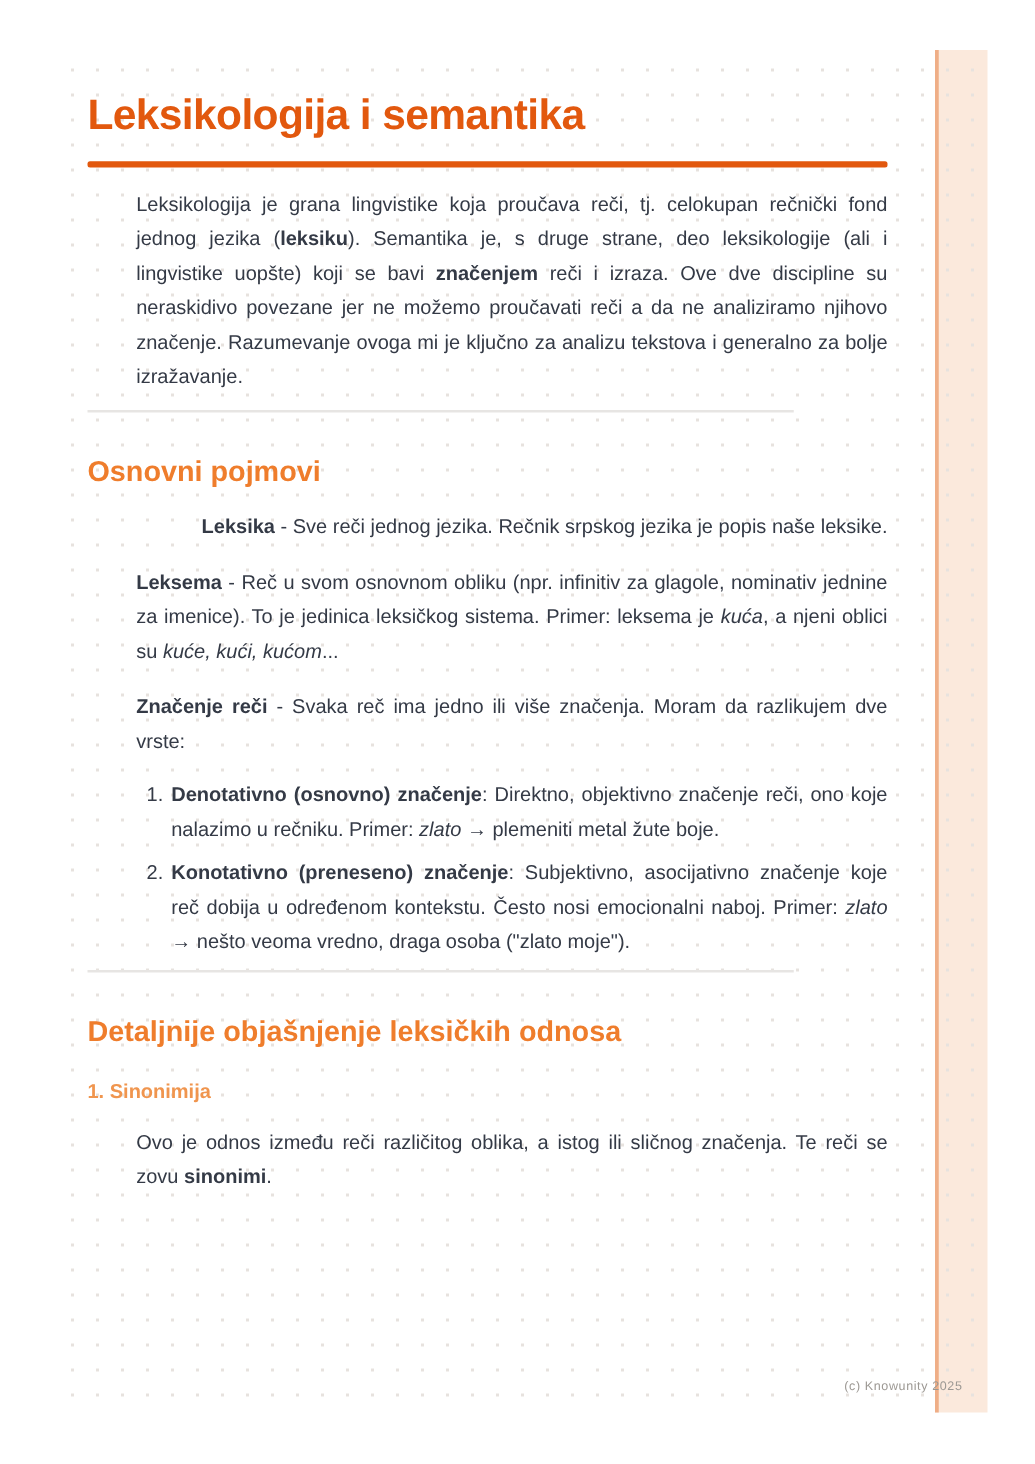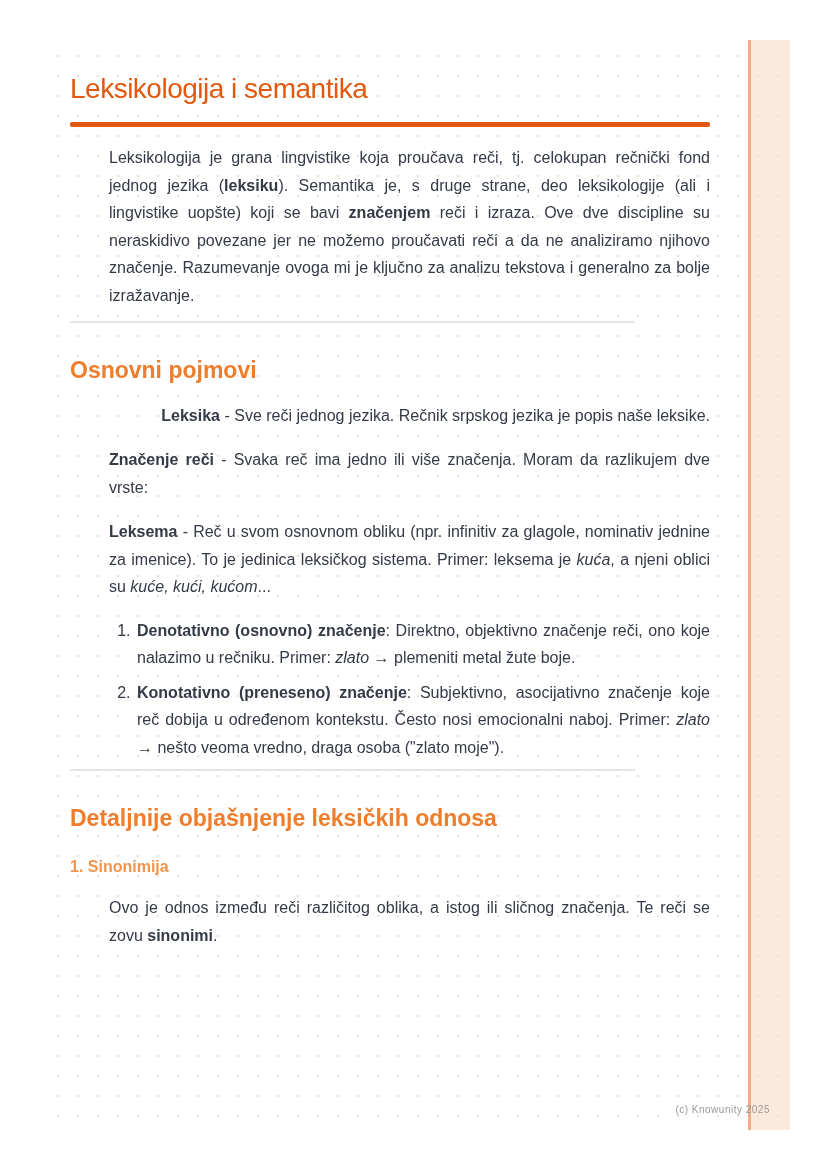--- a/index.html
+++ b/index.html
@@ -45,23 +45,23 @@
     pointer-events: none;
   }
   .content {
     position: relative;
     z-index: 2;
     padding: 0 80px 0 30px; 
     color: var(--body-text, #343a46);
   }
   h1 {
     margin: 34px 0 0 0;
-    font-size: 28px;
+    font-size: 34px;
     line-height: 1.08;
-    font-weight: 400;
+    font-weight: 700;
     letter-spacing: -0.5px;
     color: var(--title-orange, #e2580e);
   }
   .title-rule {
     height: 5px;
     margin-top: 18px;
     background: var(--title-orange, #e2580e);
     border-radius: 2px;
   }
   h2 {
@@ -123,22 +123,22 @@
     <div class="content">
       <h1>Leksikologija i semantika</h1>
       <div class="title-rule"></div>
 
       <p class="just"><span>Leksikologija je grana lingvistike koja proučava reči, tj. celokupan rečnički fond jednog jezika (</span><span class="b">leksiku</span><span>). Semantika je, s druge strane, deo leksikologije (ali i lingvistike uopšte) koji se bavi </span><span class="b">značenjem</span><span> reči i izraza. Ove dve discipline su neraskidivo povezane jer ne možemo proučavati reči a da ne analiziramo njihovo značenje. Razumevanje ovoga mi je ključno za analizu tekstova i generalno za bolje izražavanje.</span></p>
 
       <hr class="divider">
 
       <h2>Osnovni pojmovi</h2>
       <p><span class="b">Leksika</span><span> - Sve reči jednog jezika. Rečnik srpskog jezika je popis naše leksike.</span></p>
+      <p class="just"><span class="b">Leksema</span><span> - Reč u svom osnovnom obliku (npr. infinitiv za glagole, nominativ jednine za imenice). To je jedinica leksičkog sistema. Primer: leksema je </span><span class="i">kuća</span><span>, a njeni oblici su </span><span class="i">kuće, kući, kućom</span><span>...</span></p>
       <p class="just"><span class="b">Značenje reči</span><span> - Svaka reč ima jedno ili više značenja. Moram da razlikujem dve vrste:</span></p>
-      <p class="just"><span class="b">Leksema</span><span> - Reč u svom osnovnom obliku (npr. infinitiv za glagole, nominativ jednine za imenice). To je jedinica leksičkog sistema. Primer: leksema je </span><span class="i">kuća</span><span>, a njeni oblici su </span><span class="i">kuće, kući, kućom</span><span>...</span></p>
 
       <ol>
         <li class="just"><span class="b">Denotativno (osnovno) značenje</span><span>: Direktno, objektivno značenje reči, ono koje nalazimo u rečniku. Primer: </span><span class="i">zlato</span><span> → plemeniti metal žute boje.</span></li>
         <li class="just"><span class="b">Konotativno (preneseno) značenje</span><span>: Subjektivno, asocijativno značenje koje reč dobija u određenom kontekstu. Često nosi emocionalni naboj. Primer: </span><span class="i">zlato</span><span> → nešto veoma vredno, draga osoba ("zlato moje").</span></li>
       </ol>
 
       <hr class="divider divider2">
 
       <h2>Detaljnije objašnjenje leksičkih odnosa</h2>
 

